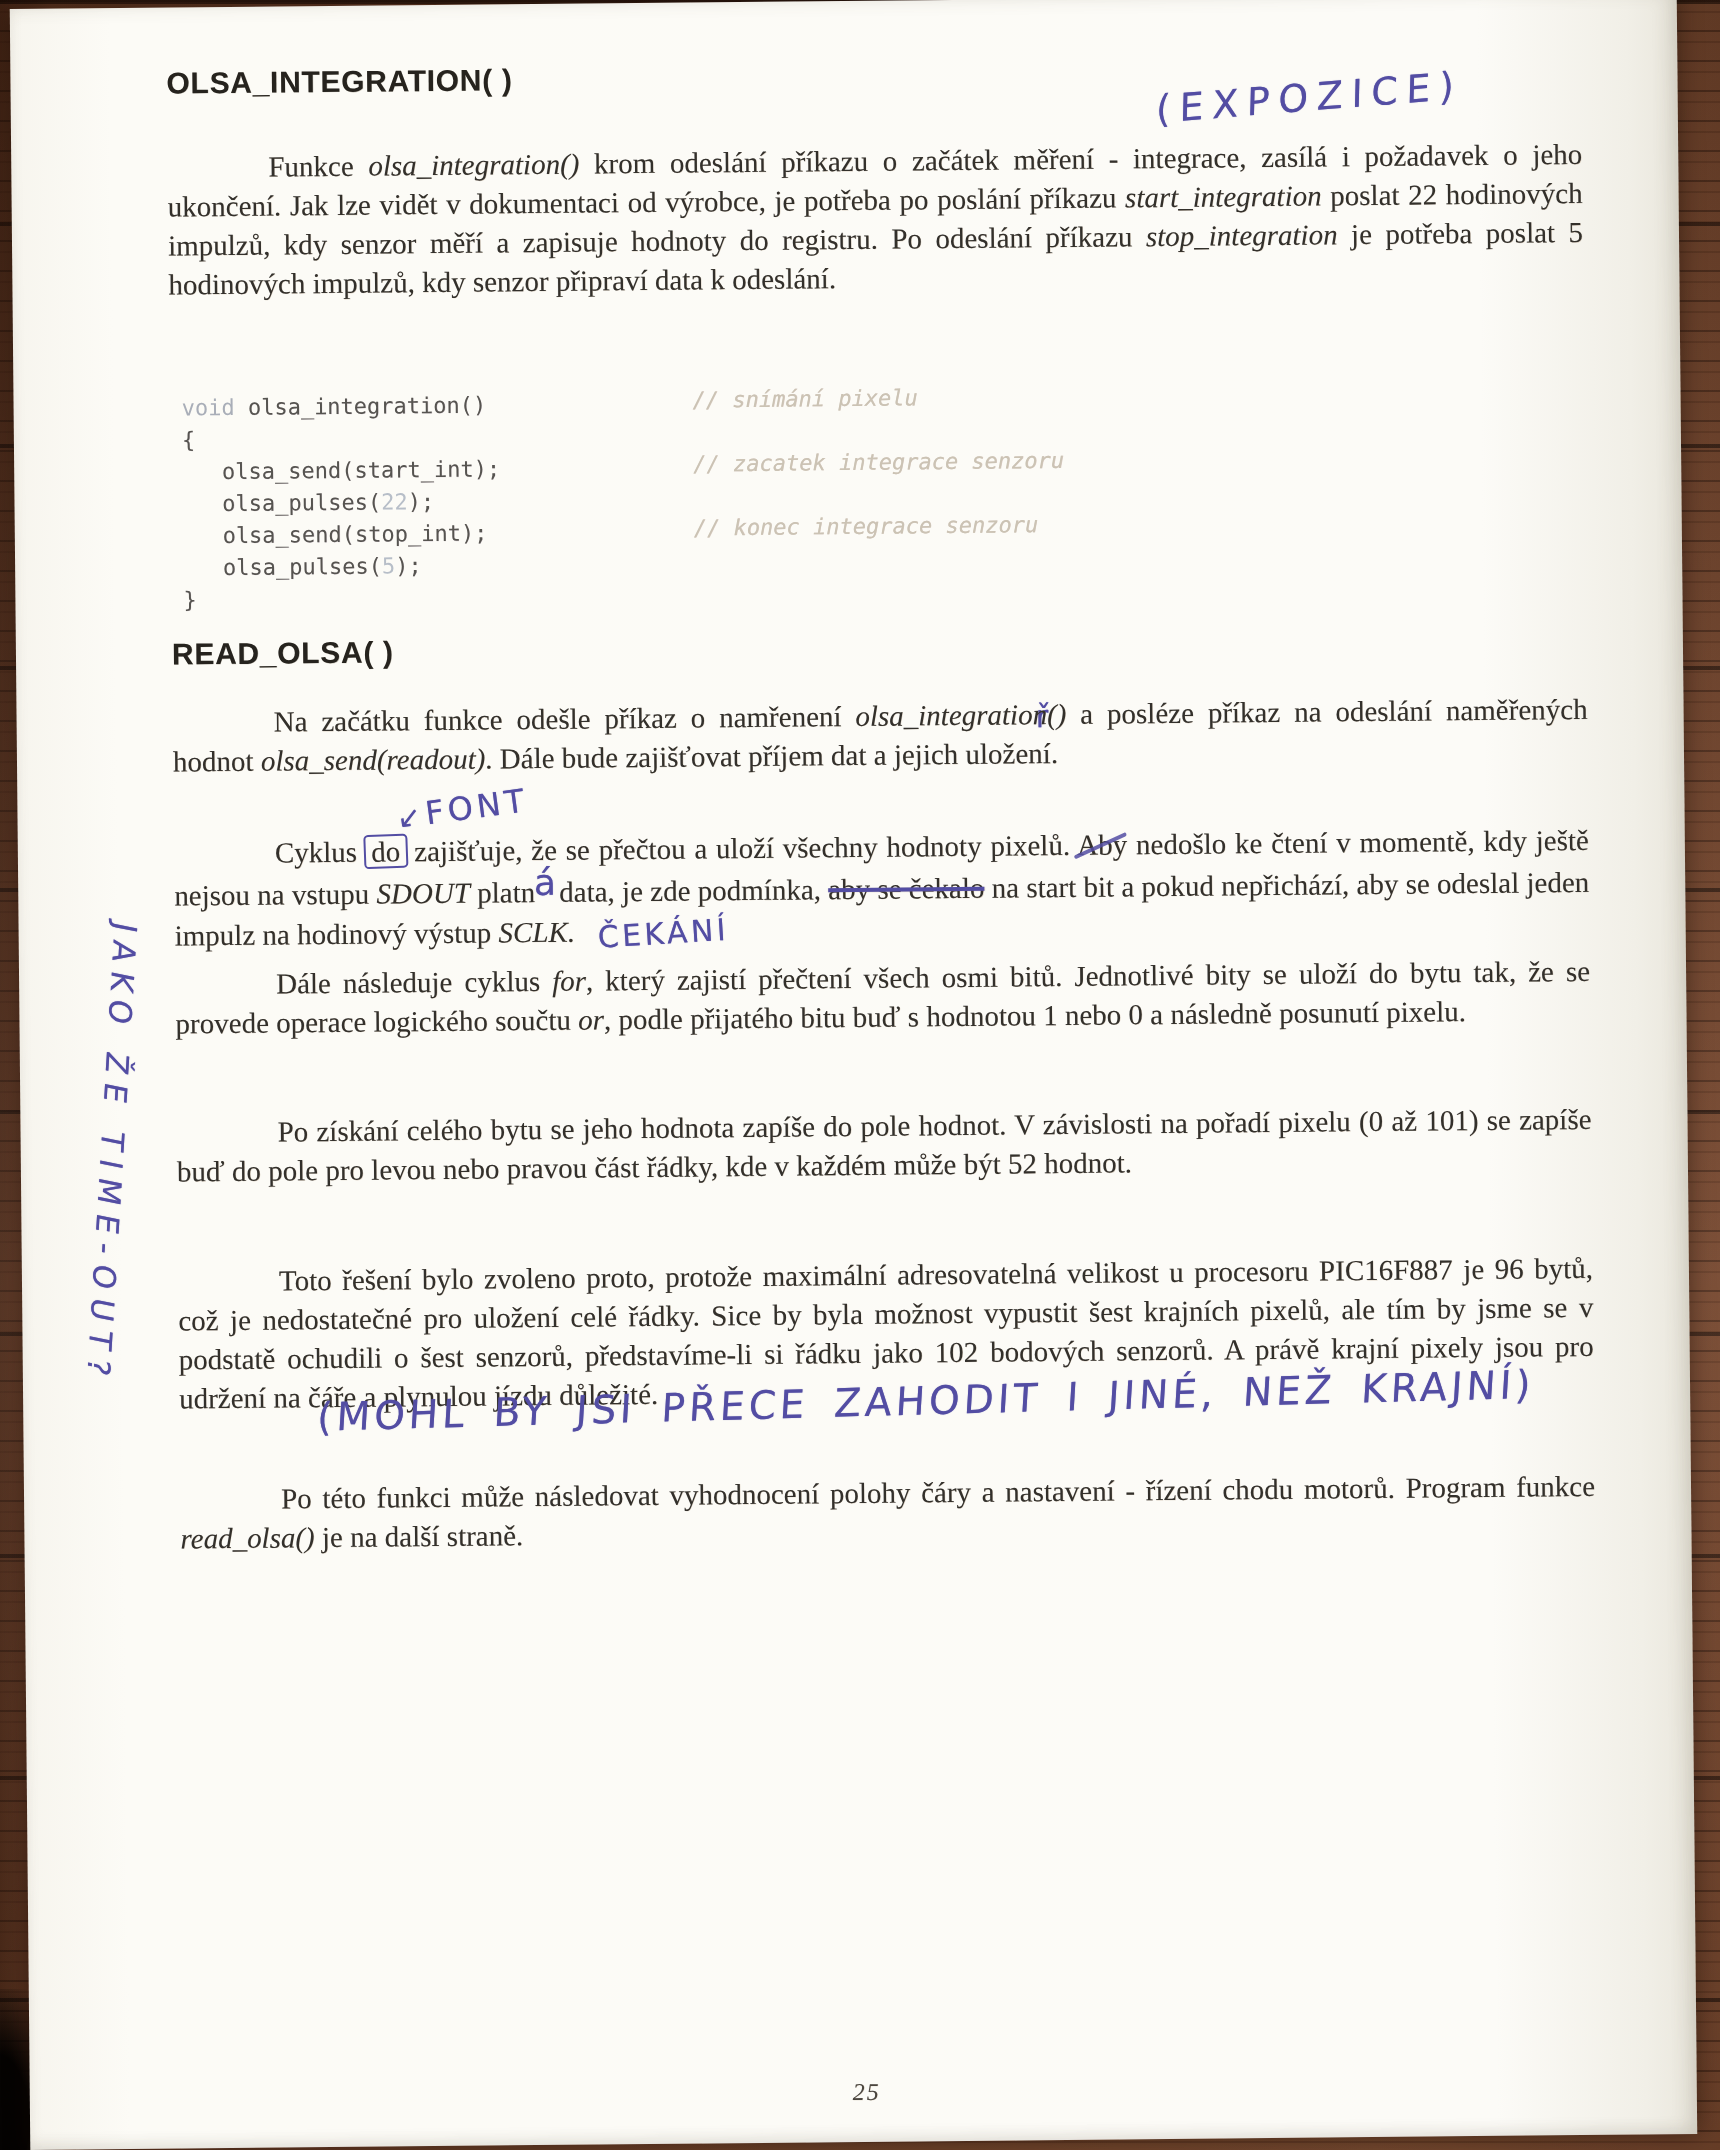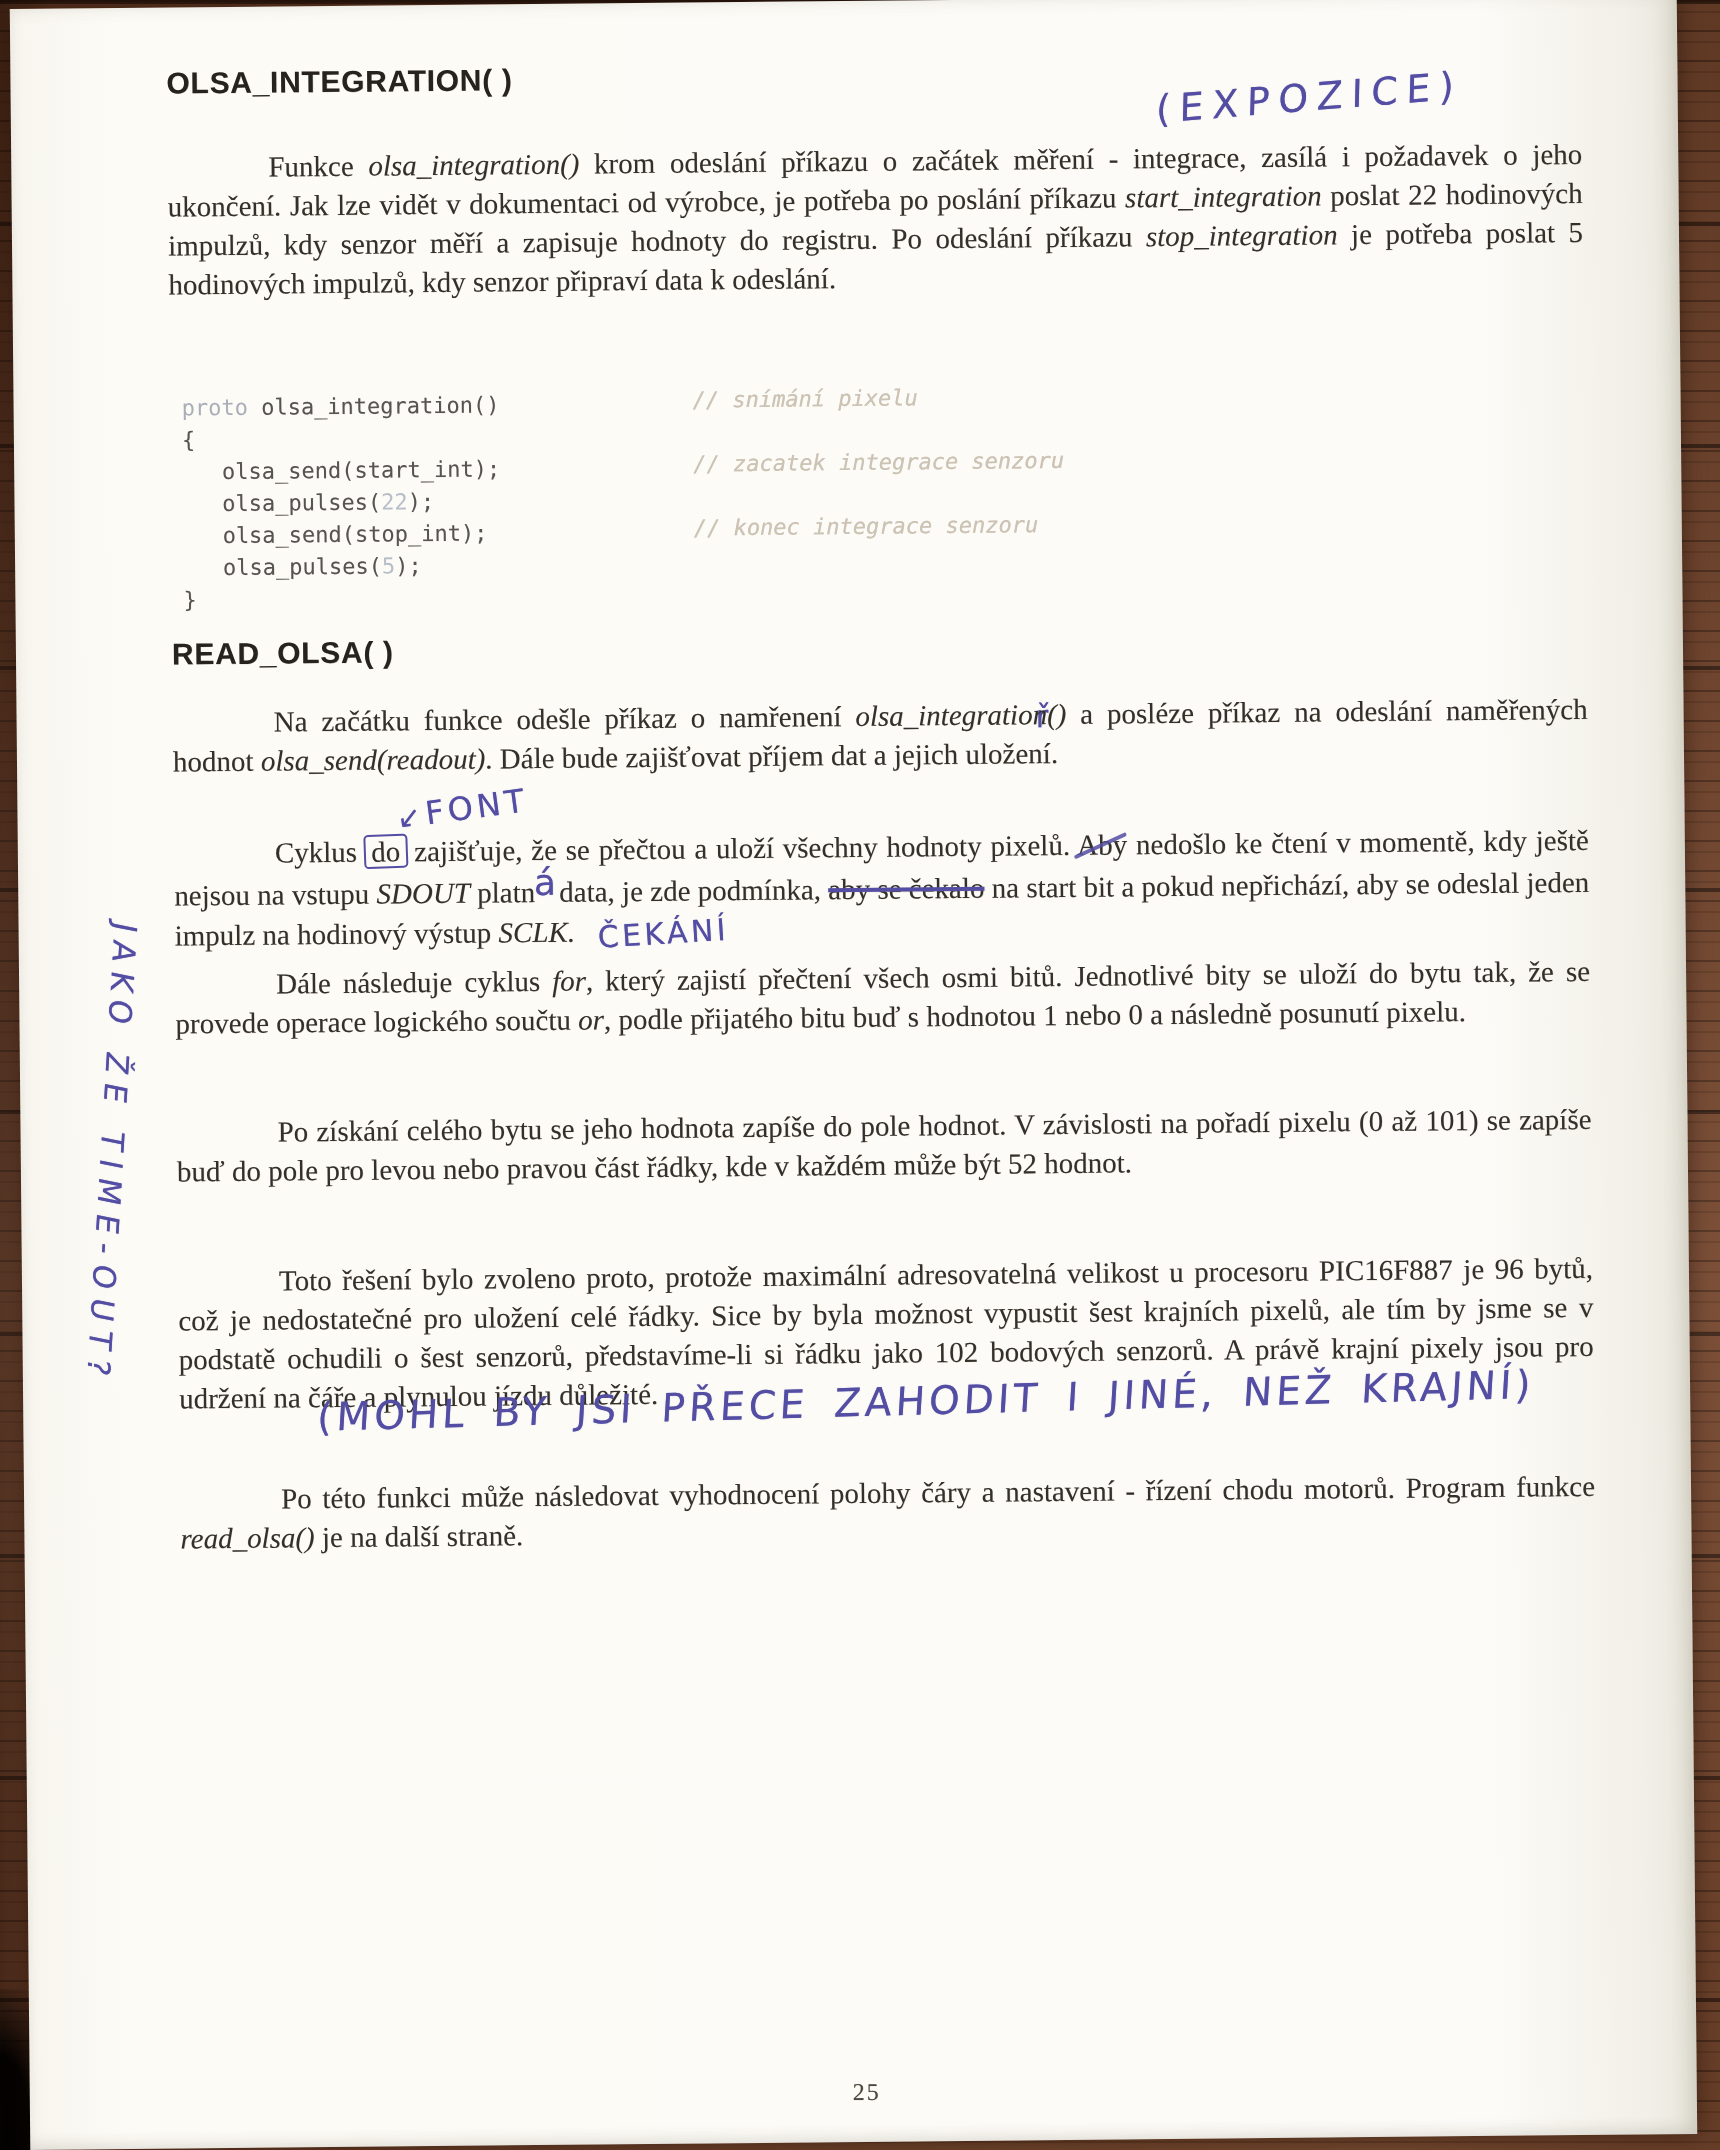--- a/index.html
+++ b/index.html
@@ -50,21 +50,21 @@
   .ink-over{position:relative;top:-6.7px;font-size:36px;margin:0 -4px 0 -1.3px;color:#534da3;
     font-family:"DejaVu Sans", sans-serif;text-shadow:0 0 0.8px rgba(83,77,163,.75);}
   .code-block{position:absolute;left:168px;top:388px;font-family:"DejaVu Sans Mono", monospace;font-size:22px;}
   .code-line{position:relative;height:32px;white-space:pre;}
   .code-text{white-space:pre;}
   .c-kw{color:#a9aeb8;}
   .c-id{color:#565450;text-shadow:0.3px 0.3px 0.4px rgba(150,120,150,.3);}
   .c-num{color:#b7bec8;text-align:center;}
   .code-comment{position:absolute;left:511px;top:-2.7px;color:#cbc3b4;font-style:italic;
     text-shadow:0.3px 0 0.5px rgba(190,160,150,.5);}
-  .page-number{position:absolute;left:823px;top:2078px;font-size:24px;color:#4a453e;letter-spacing:2px;}
+  .page-number{position:absolute;left:823px;top:2078px;font-size:24px;color:#4a453e;letter-spacing:2px;font-style:italic;}
   .p1{left:156px;top:141px;}
   .p2{left:156px;top:696px;}
   .p3{left:156px;top:827px;}
   .p4{left:156px;top:958px;}
   .p5{left:156px;top:1106px;}
   .p6{left:156px;top:1255px;}
   .p7{left:156px;top:1473px;}
   .h1{left:156px;top:59px;}
   .h2{left:156px;top:630px;}
 </style>
@@ -76,21 +76,21 @@
 
 <div class="paper">
 
   <div class="heading h1">OLSA_INTEGRATION( )</div>
 
   <div class="hand ink ann-expozice">(EXPOZICE)</div>
 
   <div class="para print p1"><span>Funkce </span><span class="em">olsa_integration()</span><span> krom odeslání příkazu o začátek měření - integrace, zasílá i požadavek o jeho ukončení. Jak lze vidět v dokumentaci od výrobce, je potřeba po poslání příkazu </span><span class="em">start_integration</span><span> poslat 22 hodinových impulzů, kdy senzor měří a zapisuje hodnoty do registru. Po odeslání příkazu </span><span class="em">stop_integration</span><span> je potřeba poslat 5 hodinových impulzů, kdy senzor připraví data k odeslání.</span></div>
 
   <div class="code-block">
-      <div class="code-line"><span class="code-text"><span class="c-kw">proto </span><span class="c-id">olsa_integration()</span></span><span class="code-comment">// snímání pixelu</span></div>
+      <div class="code-line"><span class="code-text"><span class="c-kw">void </span><span class="c-id">olsa_integration()</span></span><span class="code-comment">// snímání pixelu</span></div>
       <div class="code-line"><span class="code-text"><span class="c-id">{</span></span></div>
       <div class="code-line"><span class="code-text"><span class="c-id">   olsa_send(start_int);</span></span><span class="code-comment">// zacatek integrace senzoru</span></div>
       <div class="code-line"><span class="code-text"><span class="c-id">   olsa_pulses(</span><span class="c-num">22</span><span class="c-id">);</span></span></div>
       <div class="code-line"><span class="code-text"><span class="c-id">   olsa_send(stop_int);</span></span><span class="code-comment">// konec integrace senzoru</span></div>
       <div class="code-line"><span class="code-text"><span class="c-id">   olsa_pulses(</span><span class="c-num">5</span><span class="c-id">);</span></span></div>
       <div class="code-line"><span class="code-text"><span class="c-id">}</span></span></div>
     </div>
 
   <div class="heading h2">READ_OLSA( )</div>
 

